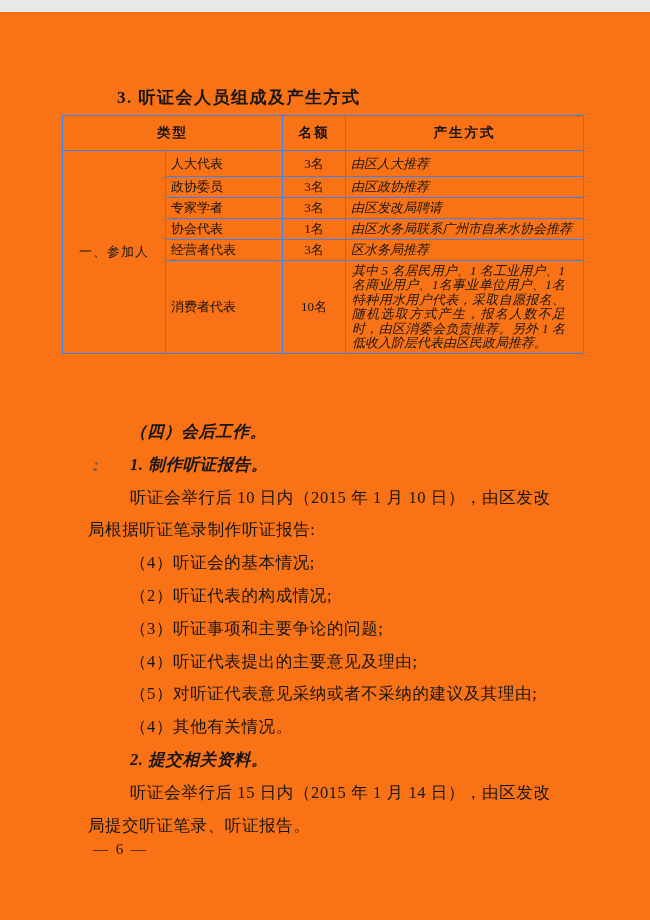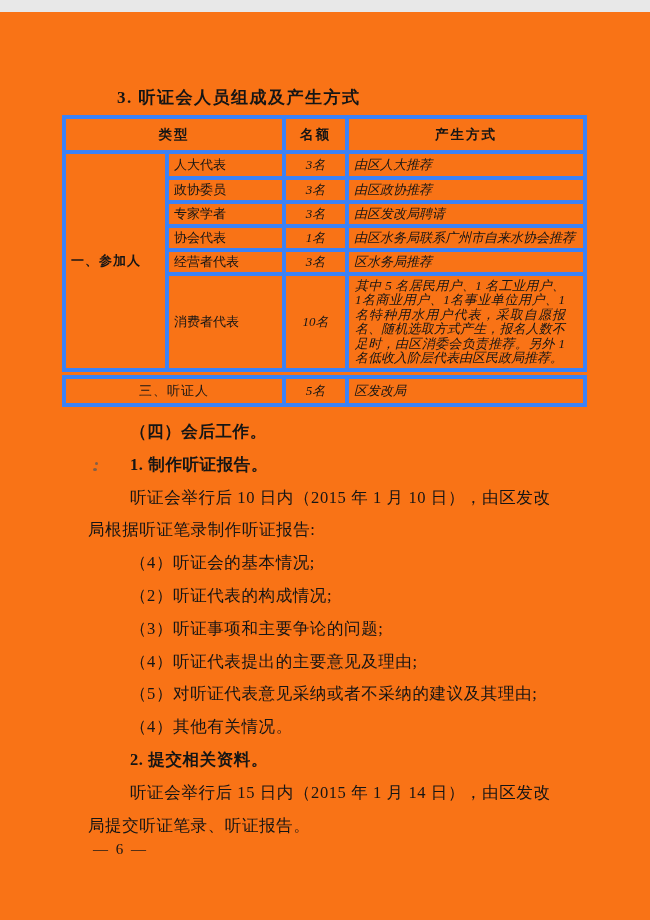--- a/index.html
+++ b/index.html
@@ -8,38 +8,38 @@
   .page {
     position:relative; width:650px; height:920px; background:#f97316;
     color:#151515; overflow:hidden; margin:12px auto;
   }
   .doc-title {
     position:absolute; left:117px; top:74px;
     font-size:17px; font-weight:bold; letter-spacing:1.5px;
   }
   .tbl-wrap { position:absolute; left:62px; top:103px; width:521px; }
   table { border-collapse:collapse; width:100%; table-layout:fixed; }
-  td, th { border:4px solid #3b82f6; font-size:13px; padding:1px 5px;
+  td, th { border:1px solid #3b82f6; font-size:13px; padding:1px 5px;
     vertical-align:middle; overflow:hidden; }
   th { font-weight:bold; text-align:center; font-size:13.5px; letter-spacing:2px; }
   .h-row { height:35px; }
   .r-tall { height:26px; }
   .r-norm { height:19px; }
-  .c-quota { text-align:center;font-style:italic; }
+  .c-quota { text-align:center; }
   .c-span  { text-align:center; letter-spacing:1px; }
   .c-method { text-align:left;font-style:italic; }
   .c-method-long { text-align:justify; line-height:14.4px; padding:3px 18px 3px 6px; }
-  .c-participant { text-align:left; letter-spacing:1px;font-weight:bold; }
+  .c-participant { text-align:center; letter-spacing:1px; }
   .sub-table { margin-top:3px; }
   .row2 { height:28px; }
   .body-text { position:absolute; left:88px; top:404px; width:495px; }
   .line { height:32.8px; line-height:32.8px; font-size:16.5px;
     letter-spacing:0.6px; white-space:nowrap; }
   .indent { padding-left:42px; }
-  .bold { font-weight:bold; }
+  .bold { font-weight:bold;font-style:italic; }
   .page-num {
     position:absolute; left:93px; top:827px;
     font-size:15px; letter-spacing:2px; line-height:20px;
   }
   .speck { position:absolute; background:#5a5a5a; border-radius:50%; opacity:.75; }
   .speck-a { left:95px; top:450px; width:3px; height:3px; }
   .speck-b { left:93px; top:456px; width:4px; height:3px; }
   .speck-c { left:173px; top:445px; width:2px; height:2px; opacity:.4; }
 </style>
 </head>
@@ -92,34 +92,20 @@
       </tr>
       <tr>
         <td>消费者代表</td>
         <td class="c-quota">10名</td>
         <td class="c-method c-method-long">其中 5 名居民用户、1 名工业用户、1名商业用户、1名事业单位用户、1名特种用水用户代表，采取自愿报名、随机选取方式产生，报名人数不足时，由区消委会负责推荐。另外 1 名低收入阶层代表由区民政局推荐。</td>
       </tr>
     </tbody>
       </table>
 
 
-    <table class="sub-table">
-      <colgroup>
-        <col style="width:220px">
-          <col style="width:63px">
-          <col style="width:238px">
-      </colgroup>
-      <tbody>
-          <tr class="row2">
-        <td class="c-span">三、听证人</td>
-        <td class="c-quota">5名</td>
-        <td class="c-method">区发改局</td>
-      </tr>
-    </tbody>
-      </table>
   </div>
 
   <div class="body-text">
     <div class="line indent bold">（四）会后工作。</div>
     <div class="line indent bold">1. 制作听证报告。</div>
     <div class="line indent">听证会举行后 10 日内（2015 年 1 月 10 日），由区发改</div>
     <div class="line">局根据听证笔录制作听证报告:</div>
     <div class="line indent">（4）听证会的基本情况;</div>
     <div class="line indent">（2）听证代表的构成情况;</div>
     <div class="line indent">（3）听证事项和主要争论的问题;</div>

